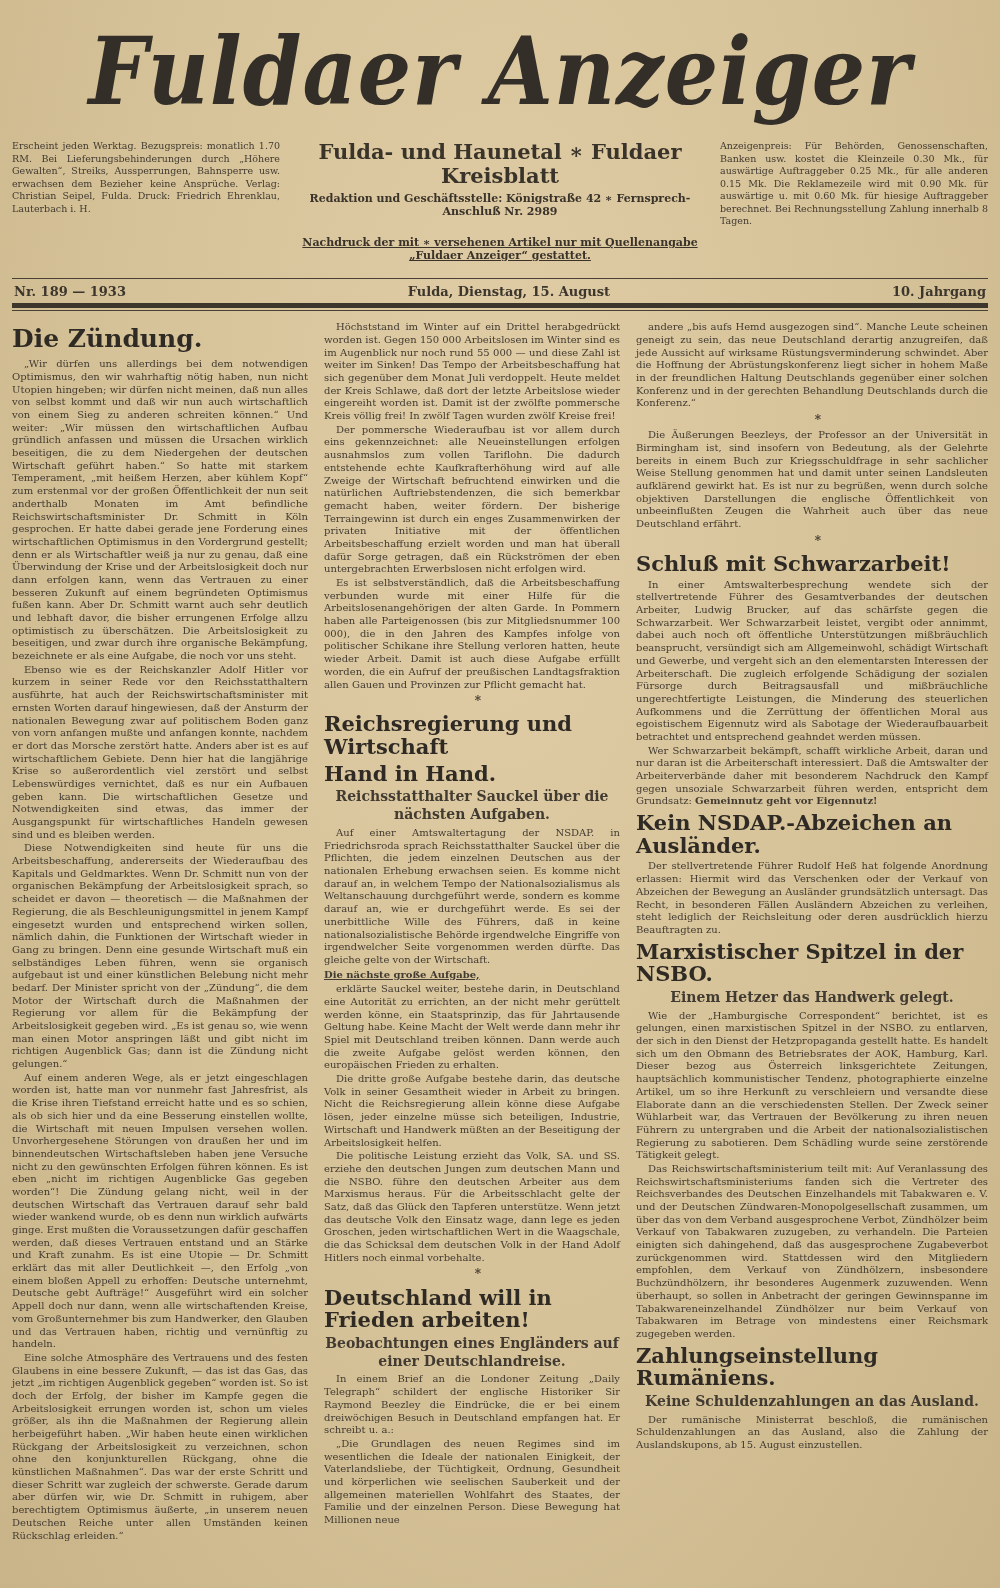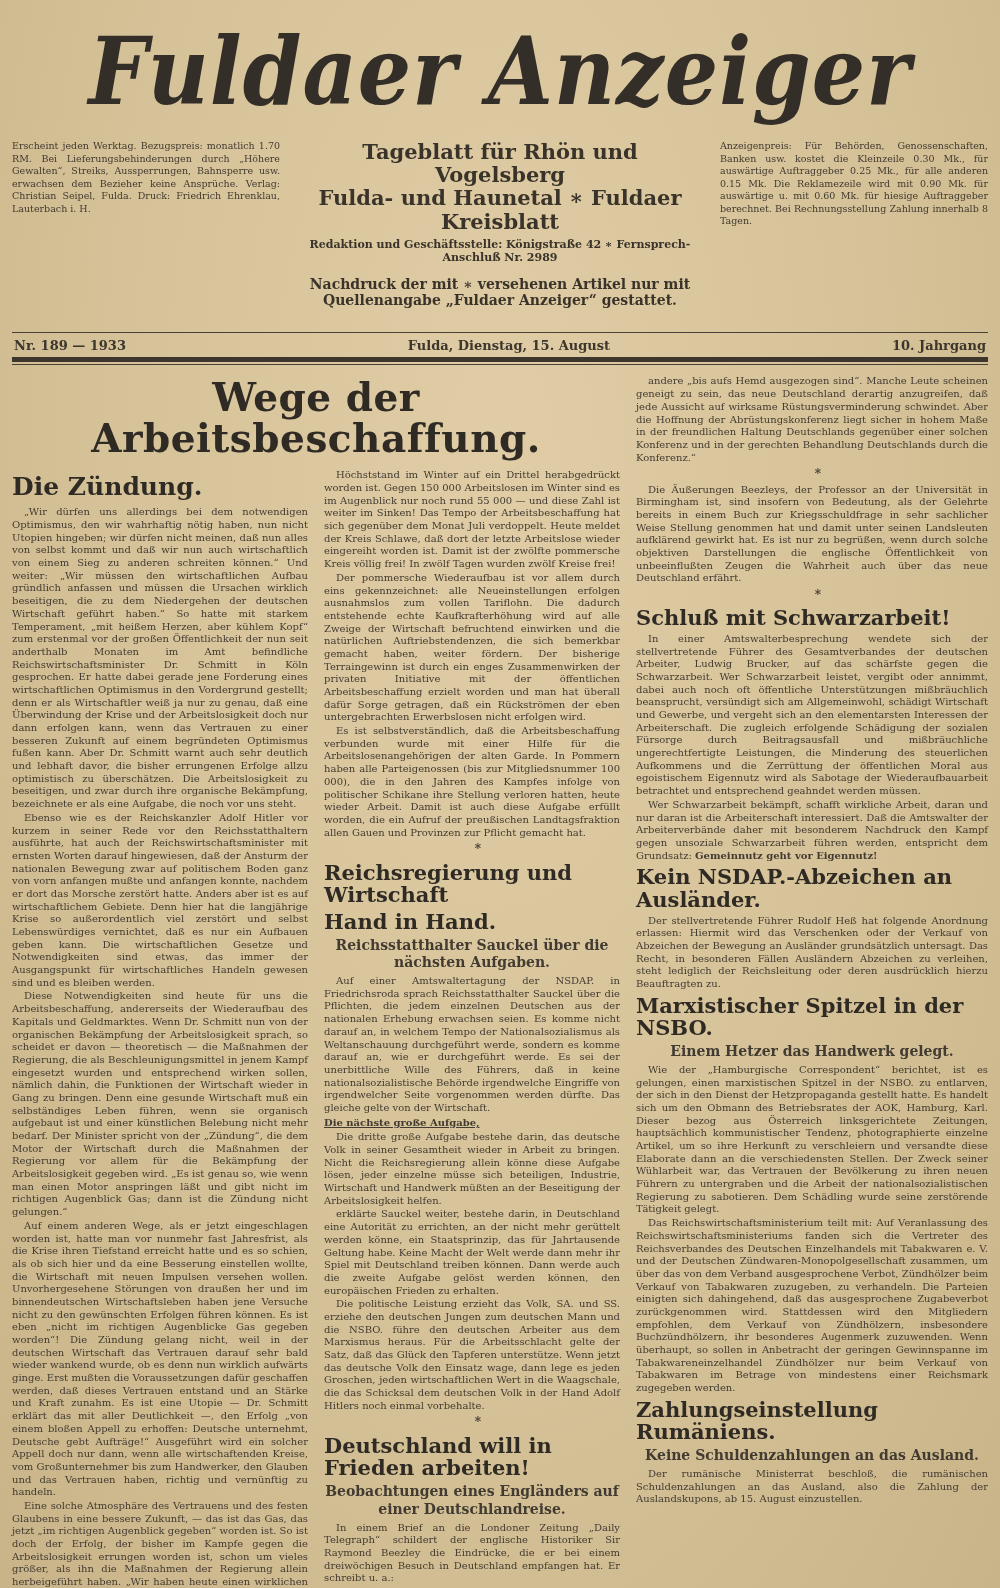--- a/index.html
+++ b/index.html
@@ -18,24 +18,24 @@
     padding-top:22px; color:#332f28; letter-spacing:1px;
     transform:scaleY(1.12); transform-origin:top center;
     font-style:italic;
   }
   .header-row { display:flex; gap:20px; margin-top:34px; align-items:flex-start; }
   .imprint { width:268px; font-size:9.5px; line-height:1.32; text-align:justify; color:#413a30; }
   .center-block { flex:1; text-align:center; color:#3a332a; }
   .tagline1 { font-size:21px; font-weight:bold; line-height:1.1; }
   .tagline2 { font-size:21px; font-weight:bold; line-height:1.15; }
   .tagline3 { font-size:11px; font-weight:bold; margin-top:4px; }
-  .tagline4 { font-size:14px; font-weight:bold; margin-top:12px; }
+  .tagline4 { font-size:11px; font-weight:bold; margin-top:18px;text-decoration:underline; }
   .dateline {
     display:flex; justify-content:space-between; align-items:flex-end;
-    border-top:1.5px solid #4a4136; margin-top:24px; padding:5px 2px 4px 2px;
+    border-top:1.5px solid #4a4136; margin-top:16px; padding:5px 2px 4px 2px;
     font-size:13px; font-weight:bold; color:#3c362d;
   }
   .dateline .mid { font-size:13px; }
   .thick-rule { height:5px; background:#3c362d; }
   .thin-rule  { height:1px; background:#4a4136; margin-top:2px; }
   .content { display:flex; gap:16px; margin-top:10px; }
   .left23 { width:608px; }
   .headline1 {
     font-size:39px; font-weight:bold; text-align:center; color:#2f2b24;
     line-height:1.05; margin:2px 0 10px 0; letter-spacing:0.5px;
@@ -59,40 +59,38 @@
 </head>
 <body>
 
 <div class="page">
 
   <div class="masthead-title">Fuldaer Anzeiger</div>
 
   <div class="header-row">
     <div class="imprint">Erscheint jeden Werktag. Bezugspreis: monatlich 1.70 RM. Bei Lieferungsbehinderungen durch „Höhere Gewalten“, Streiks, Aussperrungen, Bahnsperre usw. erwachsen dem Bezieher keine Ansprüche. Verlag: Christian Seipel, Fulda. Druck: Friedrich Ehrenklau, Lauterbach i. H.</div>
     <div class="center-block">
-      <div class="tagline1">Tageblatt für Rhön und Vogelsberg</div>
       <div class="tagline2">Fulda- und Haunetal ∗ Fuldaer Kreisblatt</div>
       <div class="tagline3">Redaktion und Geschäftsstelle: Königstraße 42 ∗ Fernsprech-Anschluß Nr. 2989</div>
       <div class="tagline4">Nachdruck der mit ∗ versehenen Artikel nur mit Quellenangabe „Fuldaer Anzeiger“ gestattet.</div>
     </div>
     <div class="imprint">Anzeigenpreis: Für Behörden, Genossenschaften, Banken usw. kostet die Kleinzeile 0.30 Mk., für auswärtige Auftraggeber 0.25 Mk., für alle anderen 0.15 Mk. Die Reklamezeile wird mit 0.90 Mk. für auswärtige u. mit 0.60 Mk. für hiesige Auftraggeber berechnet. Bei Rechnungsstellung Zahlung innerhalb 8 Tagen.</div>
   </div>
 
   <div class="dateline">
     <span>Nr. 189 — 1933</span>
     <span class="mid">Fulda, Dienstag, 15. August</span>
     <span>10. Jahrgang</span>
   </div>
   <div class="thick-rule"></div>
   <div class="thin-rule"></div>
 
   <div class="content">
 
     <div class="left23">
-      <div class="headline1">Wege der Arbeitsbeschaffung.</div>
       <div class="twocols">
 
         <div class="col col1">
           <div class="h-art h-xl">Die Zündung.</div>
           <p>„Wir dürfen uns allerdings bei dem notwendigen Optimismus, den wir wahrhaftig nötig haben, nun nicht Utopien hingeben; wir dürfen nicht meinen, daß nun alles von selbst kommt und daß wir nun auch wirtschaftlich von einem Sieg zu anderen schreiten können.“ Und weiter: „Wir müssen den wirtschaftlichen Aufbau gründlich anfassen und müssen die Ursachen wirklich beseitigen, die zu dem Niedergehen der deutschen Wirtschaft geführt haben.“ So hatte mit starkem Temperament, „mit heißem Herzen, aber kühlem Kopf“ zum erstenmal vor der großen Öffentlichkeit der nun seit anderthalb Monaten im Amt befindliche Reichswirtschaftsminister Dr. Schmitt in Köln gesprochen. Er hatte dabei gerade jene Forderung eines wirtschaftlichen Optimismus in den Vordergrund gestellt; denn er als Wirtschaftler weiß ja nur zu genau, daß eine Überwindung der Krise und der Arbeitslosigkeit doch nur dann erfolgen kann, wenn das Vertrauen zu einer besseren Zukunft auf einem begründeten Optimismus fußen kann. Aber Dr. Schmitt warnt auch sehr deutlich und lebhaft davor, die bisher errungenen Erfolge allzu optimistisch zu überschätzen. Die Arbeitslosigkeit zu beseitigen, und zwar durch ihre organische Bekämpfung, bezeichnete er als eine Aufgabe, die noch vor uns steht.</p>
           <p>Ebenso wie es der Reichskanzler Adolf Hitler vor kurzem in seiner Rede vor den Reichsstatthaltern ausführte, hat auch der Reichswirtschaftsminister mit ernsten Worten darauf hingewiesen, daß der Ansturm der nationalen Bewegung zwar auf politischem Boden ganz von vorn anfangen mußte und anfangen konnte, nachdem er dort das Morsche zerstört hatte. Anders aber ist es auf wirtschaftlichem Gebiete. Denn hier hat die langjährige Krise so außerordentlich viel zerstört und selbst Lebenswürdiges vernichtet, daß es nur ein Aufbauen geben kann. Die wirtschaftlichen Gesetze und Notwendigkeiten sind etwas, das immer der Ausgangspunkt für wirtschaftliches Handeln gewesen sind und es bleiben werden.</p>
           <p>Diese Notwendigkeiten sind heute für uns die Arbeitsbeschaffung, andererseits der Wiederaufbau des Kapitals und Geldmarktes. Wenn Dr. Schmitt nun von der organischen Bekämpfung der Arbeitslosigkeit sprach, so scheidet er davon — theoretisch — die Maßnahmen der Regierung, die als Beschleunigungsmittel in jenem Kampf eingesetzt wurden und entsprechend wirken sollen, nämlich dahin, die Funktionen der Wirtschaft wieder in Gang zu bringen. Denn eine gesunde Wirtschaft muß ein selbständiges Leben führen, wenn sie organisch aufgebaut ist und einer künstlichen Belebung nicht mehr bedarf. Der Minister spricht von der „Zündung“, die dem Motor der Wirtschaft durch die Maßnahmen der Regierung vor allem für die Bekämpfung der Arbeitslosigkeit gegeben wird. „Es ist genau so, wie wenn man einen Motor anspringen läßt und gibt nicht im richtigen Augenblick Gas; dann ist die Zündung nicht gelungen.“</p>
           <p>Auf einem anderen Wege, als er jetzt eingeschlagen worden ist, hatte man vor nunmehr fast Jahresfrist, als die Krise ihren Tiefstand erreicht hatte und es so schien, als ob sich hier und da eine Besserung einstellen wollte, die Wirtschaft mit neuen Impulsen versehen wollen. Unvorhergesehene Störungen von draußen her und im binnendeutschen Wirtschaftsleben haben jene Versuche nicht zu den gewünschten Erfolgen führen können. Es ist eben „nicht im richtigen Augenblicke Gas gegeben worden“! Die Zündung gelang nicht, weil in der deutschen Wirtschaft das Vertrauen darauf sehr bald wieder wankend wurde, ob es denn nun wirklich aufwärts ginge. Erst mußten die Voraussetzungen dafür geschaffen werden, daß dieses Vertrauen entstand und an Stärke und Kraft zunahm. Es ist eine Utopie — Dr. Schmitt erklärt das mit aller Deutlichkeit —, den Erfolg „von einem bloßen Appell zu erhoffen: Deutsche unternehmt, Deutsche gebt Aufträge!“ Ausgeführt wird ein solcher Appell doch nur dann, wenn alle wirtschaftenden Kreise, vom Großunternehmer bis zum Handwerker, den Glauben und das Vertrauen haben, richtig und vernünftig zu handeln.</p>
           <p>Eine solche Atmosphäre des Vertrauens und des festen Glaubens in eine bessere Zukunft, — das ist das Gas, das jetzt „im richtigen Augenblick gegeben“ worden ist. So ist doch der Erfolg, der bisher im Kampfe gegen die Arbeitslosigkeit errungen worden ist, schon um vieles größer, als ihn die Maßnahmen der Regierung allein herbeigeführt haben. „Wir haben heute einen wirklichen Rückgang der Arbeitslosigkeit zu verzeichnen, schon ohne den konjunkturellen Rückgang, ohne die künstlichen Maßnahmen“. Das war der erste Schritt und dieser Schritt war zugleich der schwerste. Gerade darum aber dürfen wir, wie Dr. Schmitt in ruhigem, aber berechtigtem Optimismus äußerte, „in unserem neuen Deutschen Reiche unter allen Umständen keinen Rückschlag erleiden.“</p>
 
@@ -101,22 +99,22 @@
         <div class="col col2">
           <p>Höchststand im Winter auf ein Drittel herabgedrückt worden ist. Gegen 150 000 Arbeitslosen im Winter sind es im Augenblick nur noch rund 55 000 — und diese Zahl ist weiter im Sinken! Das Tempo der Arbeitsbeschaffung hat sich gegenüber dem Monat Juli verdoppelt. Heute meldet der Kreis Schlawe, daß dort der letzte Arbeitslose wieder eingereiht worden ist. Damit ist der zwölfte pommersche Kreis völlig frei! In zwölf Tagen wurden zwölf Kreise frei!</p>
           <p>Der pommersche Wiederaufbau ist vor allem durch eins gekennzeichnet: alle Neueinstellungen erfolgen ausnahmslos zum vollen Tariflohn. Die dadurch entstehende echte Kaufkrafterhöhung wird auf alle Zweige der Wirtschaft befruchtend einwirken und die natürlichen Auftriebstendenzen, die sich bemerkbar gemacht haben, weiter fördern. Der bisherige Terraingewinn ist durch ein enges Zusammenwirken der privaten Initiative mit der öffentlichen Arbeitsbeschaffung erzielt worden und man hat überall dafür Sorge getragen, daß ein Rückströmen der eben untergebrachten Erwerbslosen nicht erfolgen wird.</p>
           <p>Es ist selbstverständlich, daß die Arbeitsbeschaffung verbunden wurde mit einer Hilfe für die Arbeitslosenangehörigen der alten Garde. In Pommern haben alle Parteigenossen (bis zur Mitgliedsnummer 100 000), die in den Jahren des Kampfes infolge von politischer Schikane ihre Stellung verloren hatten, heute wieder Arbeit. Damit ist auch diese Aufgabe erfüllt worden, die ein Aufruf der preußischen Landtagsfraktion allen Gauen und Provinzen zur Pflicht gemacht hat.</p>
           <p class="sep">*</p>
           <div class="h-art h-lg">Reichsregierung und Wirtschaft</div>
           <div class="h-art h-lg">Hand in Hand.</div>
           <div class="subhead">Reichsstatthalter Sauckel über die nächsten Aufgaben.</div>
           <p>Auf einer Amtswaltertagung der NSDAP. in Friedrichsroda sprach Reichsstatthalter Sauckel über die Pflichten, die jedem einzelnen Deutschen aus der nationalen Erhebung erwachsen seien. Es komme nicht darauf an, in welchem Tempo der Nationalsozialismus als Weltanschauung durchgeführt werde, sondern es komme darauf an, wie er durchgeführt werde. Es sei der unerbittliche Wille des Führers, daß in keine nationalsozialistische Behörde irgendwelche Eingriffe von irgendwelcher Seite vorgenommen werden dürfte. Das gleiche gelte von der Wirtschaft.</p>
           <div class="inlinehead">Die nächste große Aufgabe,</div>
+          <p>erklärte Sauckel weiter, bestehe darin, in Deutschland eine Autorität zu errichten, an der nicht mehr gerüttelt werden könne, ein Staatsprinzip, das für Jahrtausende Geltung habe. Keine Macht der Welt werde dann mehr ihr Spiel mit Deutschland treiben können. Dann werde auch die zweite Aufgabe gelöst werden können, den europäischen Frieden zu erhalten.</p>
           <p>Die dritte große Aufgabe bestehe darin, das deutsche Volk in seiner Gesamtheit wieder in Arbeit zu bringen. Nicht die Reichsregierung allein könne diese Aufgabe lösen, jeder einzelne müsse sich beteiligen, Industrie, Wirtschaft und Handwerk müßten an der Beseitigung der Arbeitslosigkeit helfen.</p>
-          <p>erklärte Sauckel weiter, bestehe darin, in Deutschland eine Autorität zu errichten, an der nicht mehr gerüttelt werden könne, ein Staatsprinzip, das für Jahrtausende Geltung habe. Keine Macht der Welt werde dann mehr ihr Spiel mit Deutschland treiben können. Dann werde auch die zweite Aufgabe gelöst werden können, den europäischen Frieden zu erhalten.</p>
           <p>Die politische Leistung erzieht das Volk, SA. und SS. erziehe den deutschen Jungen zum deutschen Mann und die NSBO. führe den deutschen Arbeiter aus dem Marxismus heraus. Für die Arbeitsschlacht gelte der Satz, daß das Glück den Tapferen unterstütze. Wenn jetzt das deutsche Volk den Einsatz wage, dann lege es jeden Groschen, jeden wirtschaftlichen Wert in die Waagschale, die das Schicksal dem deutschen Volk in der Hand Adolf Hitlers noch einmal vorbehalte.</p>
           <p class="sep">*</p>
           <div class="h-art h-lg">Deutschland will in Frieden arbeiten!</div>
           <div class="subhead">Beobachtungen eines Engländers auf einer Deutschlandreise.</div>
           <p>In einem Brief an die Londoner Zeitung „Daily Telegraph“ schildert der englische Historiker Sir Raymond Beezley die Eindrücke, die er bei einem dreiwöchigen Besuch in Deutschland empfangen hat. Er schreibt u. a.:</p>
           <p>„Die Grundlagen des neuen Regimes sind im wesentlichen die Ideale der nationalen Einigkeit, der Vaterlandsliebe, der Tüchtigkeit, Ordnung, Gesundheit und körperlichen wie seelischen Sauberkeit und der allgemeinen materiellen Wohlfahrt des Staates, der Familie und der einzelnen Person. Diese Bewegung hat Millionen neue</p>
 
         </div>
 
       </div>

